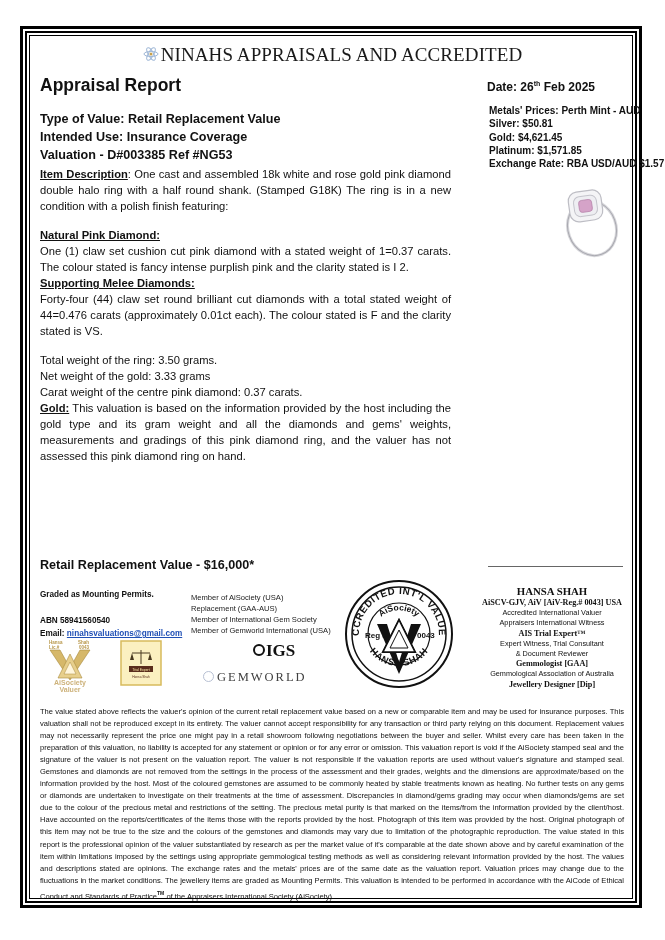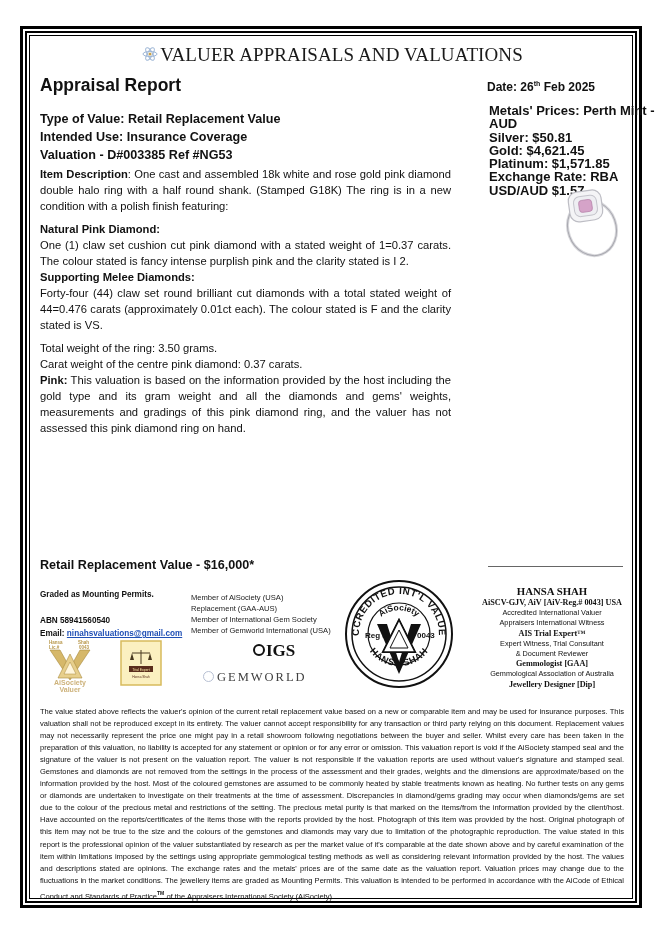--- a/index.html
+++ b/index.html
@@ -14,27 +14,27 @@
 
   .company { position:absolute; left:0; width:665px; top:44px; text-align:center;
              font-family:"Liberation Serif", serif; font-size:19px; color:#1a1a1a; letter-spacing:0.1px; }
   .company .logo { display:inline-block; width:16px; height:16px; vertical-align:-1px; margin-right:2px; }
 
   .title { position:absolute; left:40px; top:75px; font-size:17.5px; font-weight:bold; }
   .meta { position:absolute; left:40px; top:110px; font-size:12.6px; font-weight:bold; line-height:18px; }
 
   .date { position:absolute; left:487px; top:80px; font-size:12px; font-weight:bold; }
   .date sup { font-size:7px; }
-  .metals { position:absolute; left:489px; top:104px; font-size:13px; font-weight:bold; line-height:13.3px; }
+  .metals { position:absolute; left:489px; top:104px; font-size:10px; font-weight:bold; line-height:13.3px; }
 
   .body { position:absolute; left:40px; top:166px; width:411px; font-size:11.2px; line-height:16px;
           text-align:justify; }
   .body p { margin:0; }
-  .body .gap { margin-top:7px; }
-  .body b { font-weight:bold; }
+  .body .gap { margin-top:13px; }
+  .body b { font-weight:bold;text-decoration:underline; }
 
   .ring { position:absolute; left:540px; top:160px; width:95px; height:110px; }
 
   .rrv { position:absolute; left:40px; top:558px; font-size:12.6px; font-weight:bold; }
   .sigline { position:absolute; left:488px; top:566px; width:135px; border-top:1px solid #666; }
 
   .left-info { position:absolute; left:40px; top:588px; font-size:8.2px; font-weight:bold; line-height:13px; }
   .left-info .email-link { color:#1f4fb5; text-decoration:underline; }
   .members { position:absolute; left:191px; top:592px; font-size:7.6px; line-height:11px; color:#222; }
 
@@ -58,21 +58,21 @@
 <body>
 
 <div class="frame"></div>
 
 <div class="company">
   <svg class="logo" viewBox="0 0 16 16">
     <ellipse cx="8" cy="8" rx="7" ry="2.6" fill="none" stroke="#9fb7d6" stroke-width="1"></ellipse>
     <ellipse cx="8" cy="8" rx="7" ry="2.6" fill="none" stroke="#9fb7d6" stroke-width="1" transform="rotate(60 8 8)"></ellipse>
     <ellipse cx="8" cy="8" rx="7" ry="2.6" fill="none" stroke="#9fb7d6" stroke-width="1" transform="rotate(-60 8 8)"></ellipse>
     <circle cx="8" cy="8" r="1.5" fill="#c7a04a"></circle>
-  </svg><span>VALUER APPRAISALS AND VALUATIONS</span>
+  </svg><span>NINAHS APPRAISALS AND ACCREDITED</span>
 </div>
 
 <div class="title">Appraisal Report</div>
 
 <div class="meta">
   <div>Type of Value: Retail Replacement Value</div>
   <div>Intended Use: Insurance Coverage</div>
   <div>Valuation - D#003385 Ref #NG53</div>
 </div>
 
@@ -86,22 +86,23 @@
   <div>Exchange Rate: RBA USD/AUD $1.57</div>
 </div>
 
 <div class="body">
   <p><b>Item Description</b><span>: One cast and assembled 18k white and rose gold pink diamond double halo ring with a half round shank. (Stamped G18K) The ring is in a new condition with a polish finish featuring:</span></p>
   <p class="gap"><b>Natural Pink Diamond:</b></p>
   <p>One (1) claw set cushion cut pink diamond with a stated weight of 1=0.37 carats. The colour stated is fancy intense purplish pink and the clarity stated is I 2.</p>
   <p><b>Supporting Melee Diamonds:</b></p>
   <p>Forty-four (44) claw set round brilliant cut diamonds with a total stated weight of 44=0.476 carats (approximately 0.01ct each). The colour stated is F and the clarity stated is VS.</p>
   <p class="gap">Total weight of the ring: 3.50 grams.</p>
+  <p>Net weight of the gold: 3.33 grams</p>
   <p>Carat weight of the centre pink diamond: 0.37 carats.</p>
-  <p><b>Pink:</b><span> This valuation is based on the information provided by the host including the gold type and its gram weight and all the diamonds and gems' weights, measurements and gradings of this pink diamond ring, and the valuer has not assessed this pink diamond ring on hand.</span></p>
+  <p><b>Gold:</b><span> This valuation is based on the information provided by the host including the gold type and its gram weight and all the diamonds and gems' weights, measurements and gradings of this pink diamond ring, and the valuer has not assessed this pink diamond ring on hand.</span></p>
 </div>
 
 <svg class="ring" viewBox="0 0 95 110">
   <ellipse cx="52" cy="68" rx="24" ry="28" fill="none" stroke="#d8d8dc" stroke-width="3" transform="rotate(-20 52 68)"></ellipse>
   <ellipse cx="52" cy="68" rx="24" ry="28" fill="none" stroke="#a9a9b0" stroke-width="1" transform="rotate(-20 52 68)"></ellipse>
   <rect x="29" y="31" width="33" height="30" rx="9" fill="#f4f4f6" stroke="#bdbdc4" stroke-width="1.2" transform="rotate(-8 45 46)"></rect>
   <rect x="34" y="36" width="23" height="20" rx="6" fill="#eeeef2" stroke="#c4c4cb" stroke-width="1" transform="rotate(-8 45 46)"></rect>
   <rect x="39" y="40" width="13" height="12" rx="3" fill="#d5a3c8" stroke="#b987ad" stroke-width="0.8" transform="rotate(-8 45 46)"></rect>
 </svg>
 

